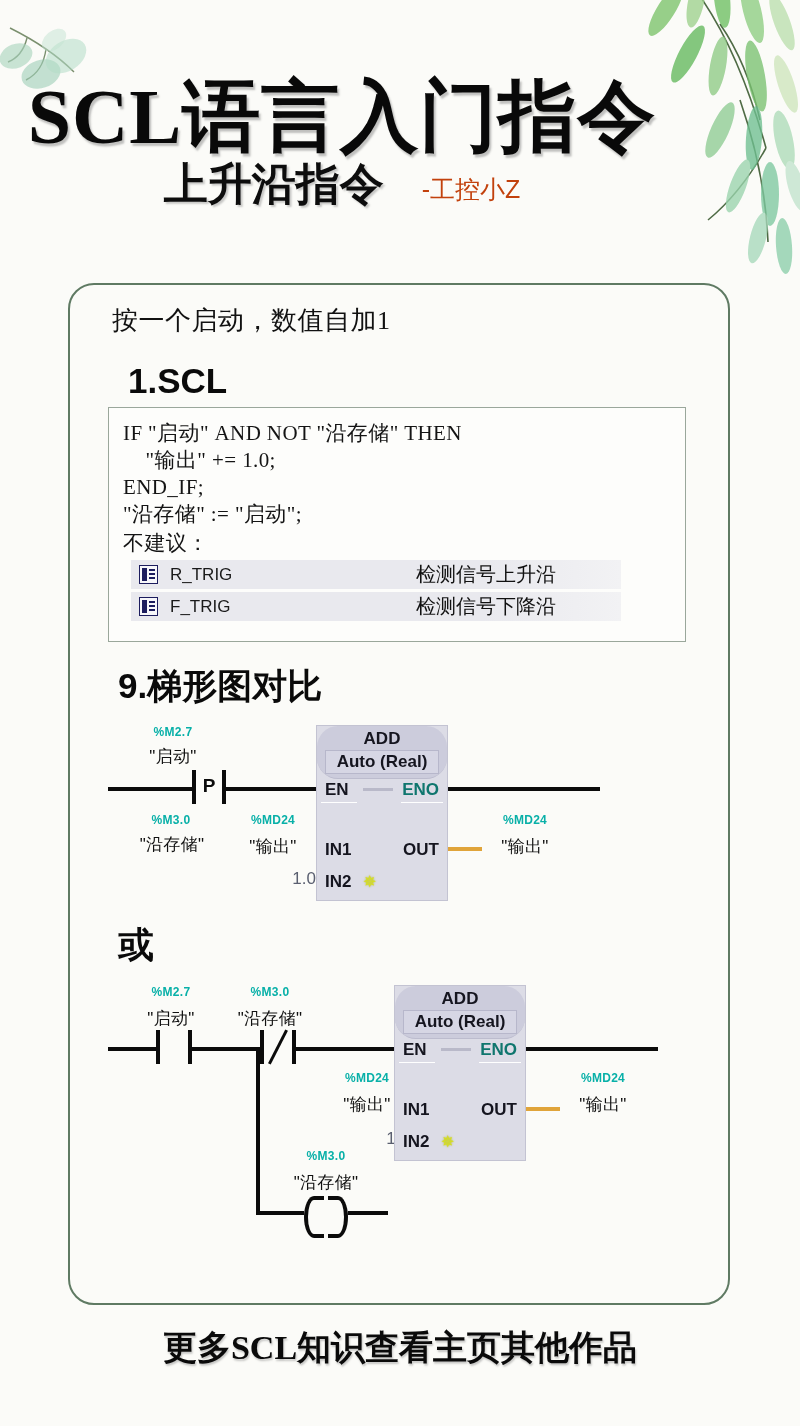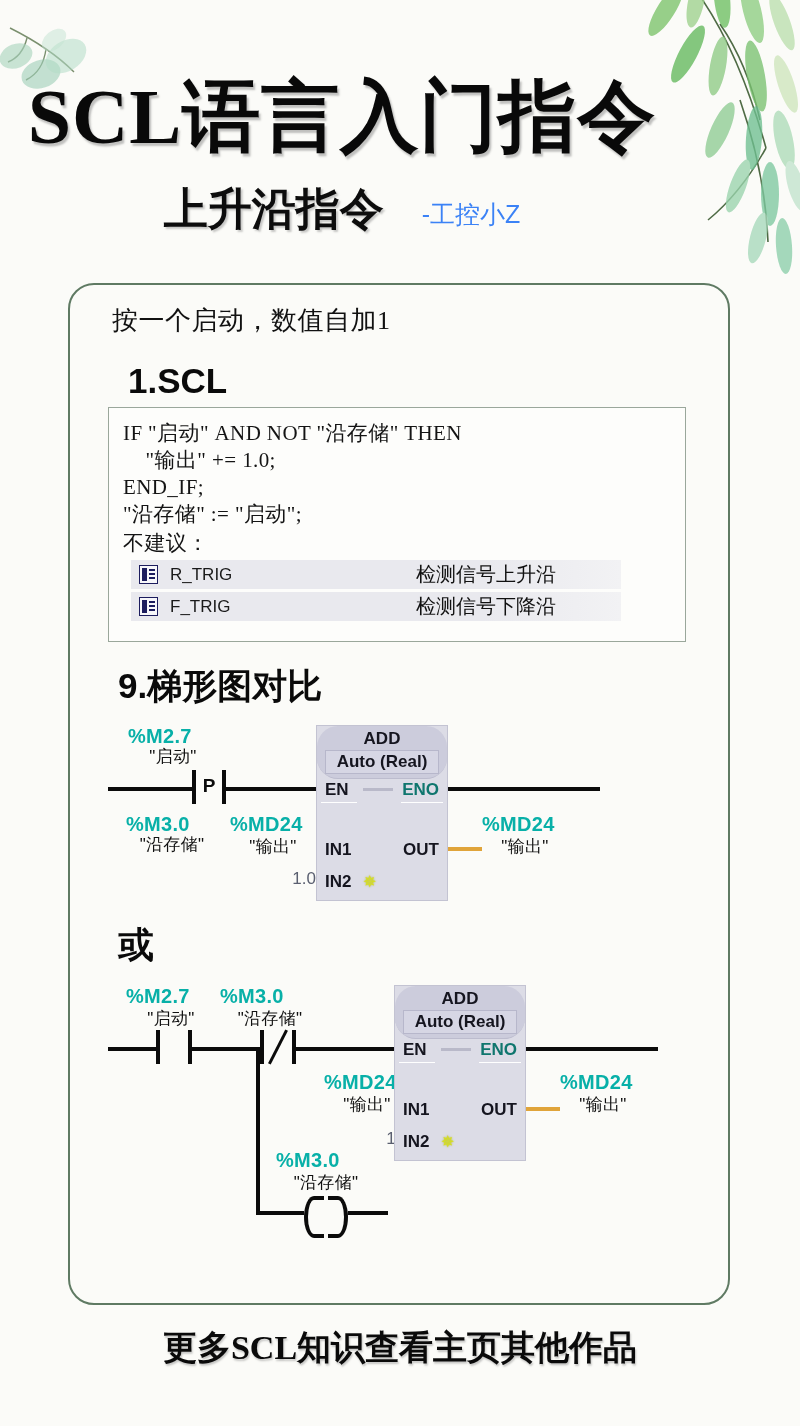--- a/index.html
+++ b/index.html
@@ -23,30 +23,30 @@
     font-weight:bold;
     font-size:78px;
     line-height:1;
     color:#090909;
     margin-top:78px;
     letter-spacing:1px;
     text-shadow:2px 3px 2px rgba(120,120,120,.45);
   }
   .subrow{
     display:flex;align-items:flex-end;justify-content:center;
-    margin-top:32px;gap:38px;
+    margin-top:7px;gap:38px;
   }
   #subtitle{
     font-family:"Liberation Serif","DejaVu Serif",serif;
     font-weight:bold;font-size:44px;line-height:1;color:#0d0d0d;
     text-shadow:2px 2px 2px rgba(120,120,120,.4);
   }
   #author{
     font-family:"Liberation Sans","DejaVu Sans",sans-serif;
-    font-size:25px;color:#3b82f6;line-height:1;padding-bottom:5px;
+    font-size:25px;color:#c2410c;line-height:1;padding-bottom:5px;
   }
 
   
   .card{
     position:absolute;left:68px;top:283px;
     width:662px;height:1022px;
     border:2px solid #5f7a63;border-radius:26px;
     box-sizing:border-box;background:transparent;
   }
 
@@ -111,23 +111,23 @@
     font-family:"Liberation Serif","DejaVu Serif",serif;
     font-size:20px;color:#111;
   }
 
   
   .ladder{position:absolute;}
   .wire{position:absolute;background:#0b0b0b;}
   .hwire{height:4px;}
   .vwire{width:4px;}
   .addr{
-    position:absolute;
-    font-family:"Liberation Sans","DejaVu Sans",sans-serif;
-    font-weight:bold;font-size:20px;color:#08b0a8;
+    position:absolute;text-align:center;
+    font-family:"Liberation Sans","DejaVu Sans",sans-serif;
+    font-weight:bold;font-size:12px;color:#08b0a8;
     white-space:nowrap;letter-spacing:.3px;
   }
   .sym{
     position:absolute;text-align:center;
     font-family:"Liberation Sans","DejaVu Sans",sans-serif;
     font-size:17px;color:#111;white-space:nowrap;letter-spacing:.3px;
   }
   .const{
     position:absolute;text-align:right;
     font-family:"Liberation Sans","DejaVu Sans",sans-serif;

